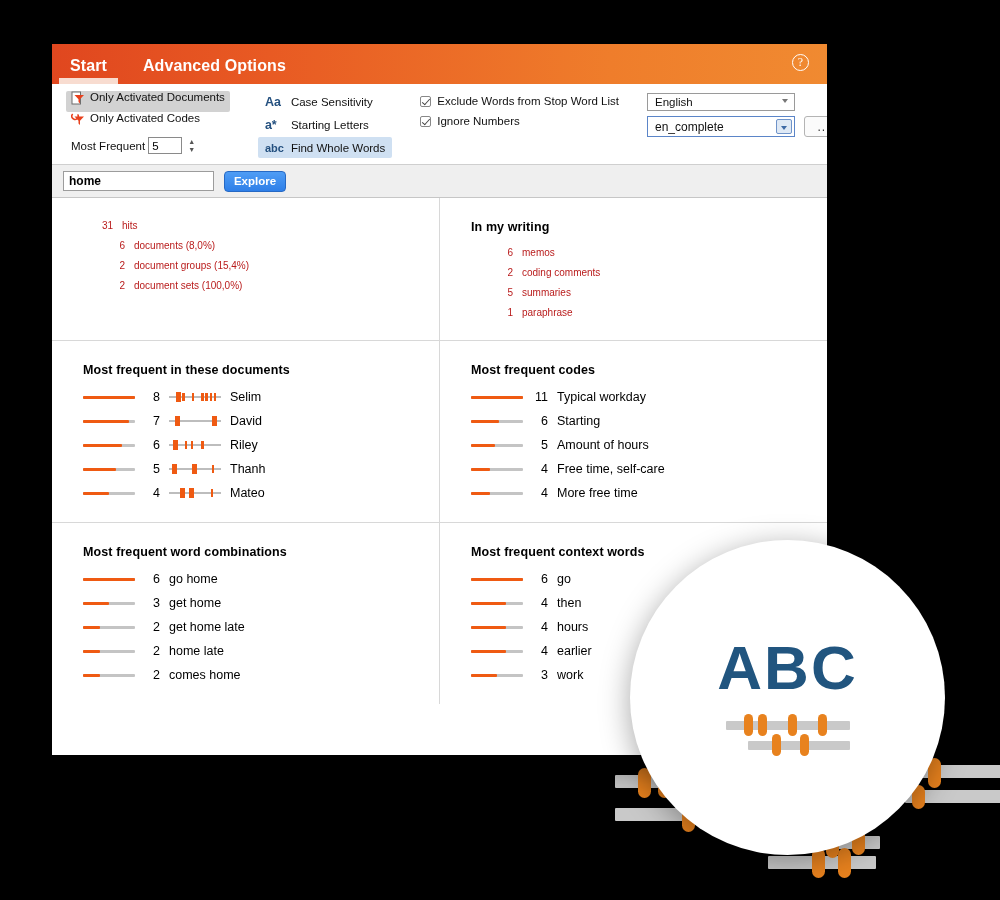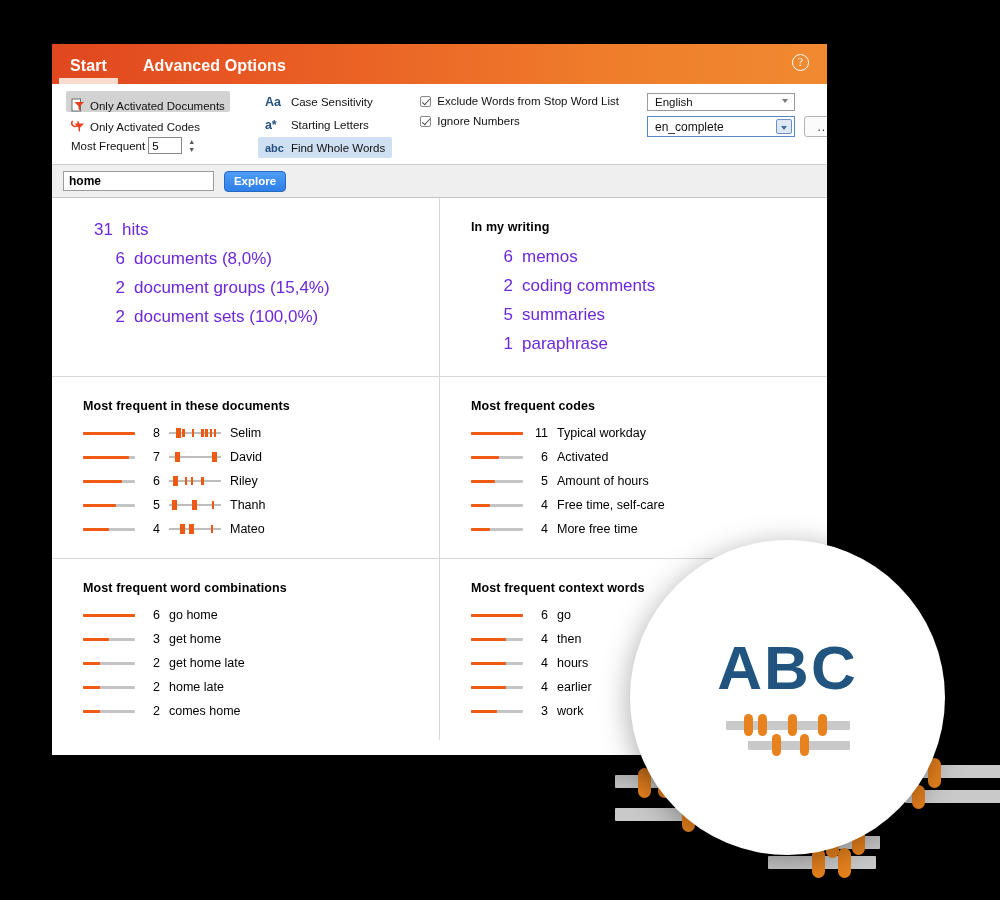--- a/index.html
+++ b/index.html
@@ -84,21 +84,21 @@
     align-items: flex-start;
     padding-top: 7px;
   }
   .ribbon-group { position: relative; height: 72px; padding: 0 14px; }
   .ribbon-sep {
     width: 1px; height: 62px; background: #d7d7d7; margin-top: 3px;
   }
 
   
   .optrow {
-    display: flex; align-items: flex-end; gap: 5px;
+    display: flex; align-items: flex-start; gap: 5px;
     font-size: 11.5px; color: #111; height: 21px;
     padding: 0 5px; border-radius: 2px;
     white-space: nowrap;
   }
   .optrow.selected { background: #d2d2d2; }
   .funnel {
     position: relative; width: 14px; height: 14px; flex: none;
   }
   .funnel svg { display: block; }
   .mf-row {
@@ -223,21 +223,21 @@
   .grid-row:last-child { border-bottom: none; }
   .cell { flex: 1 1 0; padding: 22px 0 22px 31px; }
   .cell:first-child { border-right: 1px solid #d8d8d8; }
   .cell h3 {
     font-size: 12.5px; font-weight: bold; color: #000;
     margin-bottom: 13px; letter-spacing: .1px;
   }
 
   
   .count-list { display: flex; flex-direction: column; gap: 9px; }
-  .count-item { display: flex; align-items: flex-start; font-size: 17px; color: #6d28d9; }
+  .count-item { display: flex; align-items: flex-start; font-size: 10px; color: #b91c1c; }
   .count-item .num { width: 30px; text-align: right; margin-right: 9px; }
   .count-item.indent .num { width: 42px; }
 
   
   .rank-list { display: flex; flex-direction: column; gap: 10px; }
   .rank-item { display: flex; align-items: center; font-size: 12.5px; color: #000; }
   .bar-track {
     position: relative;
     width: 52px; height: 3px; background: #c4c4c4;
     border-radius: 1px; margin-right: 8px; flex: none;
@@ -531,21 +531,21 @@
                   <div class="bar-fill" style="width: 100%;"></div>
                 </div>
                 <div class="rank-num">11</div>
                 <div class="rank-label">Typical workday</div>
               </div>
               <div class="rank-item">
                 <div class="bar-track">
                   <div class="bar-fill" style="width: 54.5455%;"></div>
                 </div>
                 <div class="rank-num">6</div>
-                <div class="rank-label">Activated</div>
+                <div class="rank-label">Starting</div>
               </div>
               <div class="rank-item">
                 <div class="bar-track">
                   <div class="bar-fill" style="width: 45.4545%;"></div>
                 </div>
                 <div class="rank-num">5</div>
                 <div class="rank-label">Amount of hours</div>
               </div>
               <div class="rank-item">
                 <div class="bar-track">

